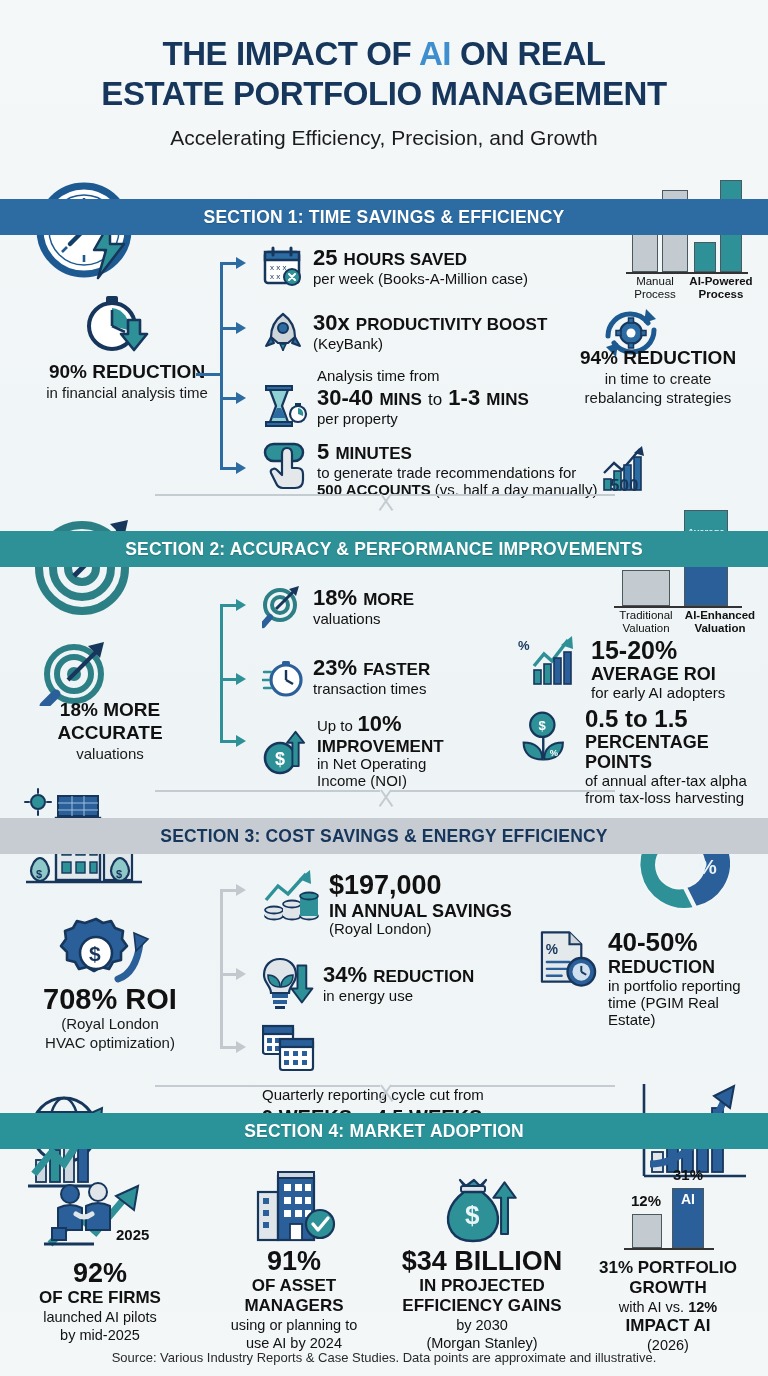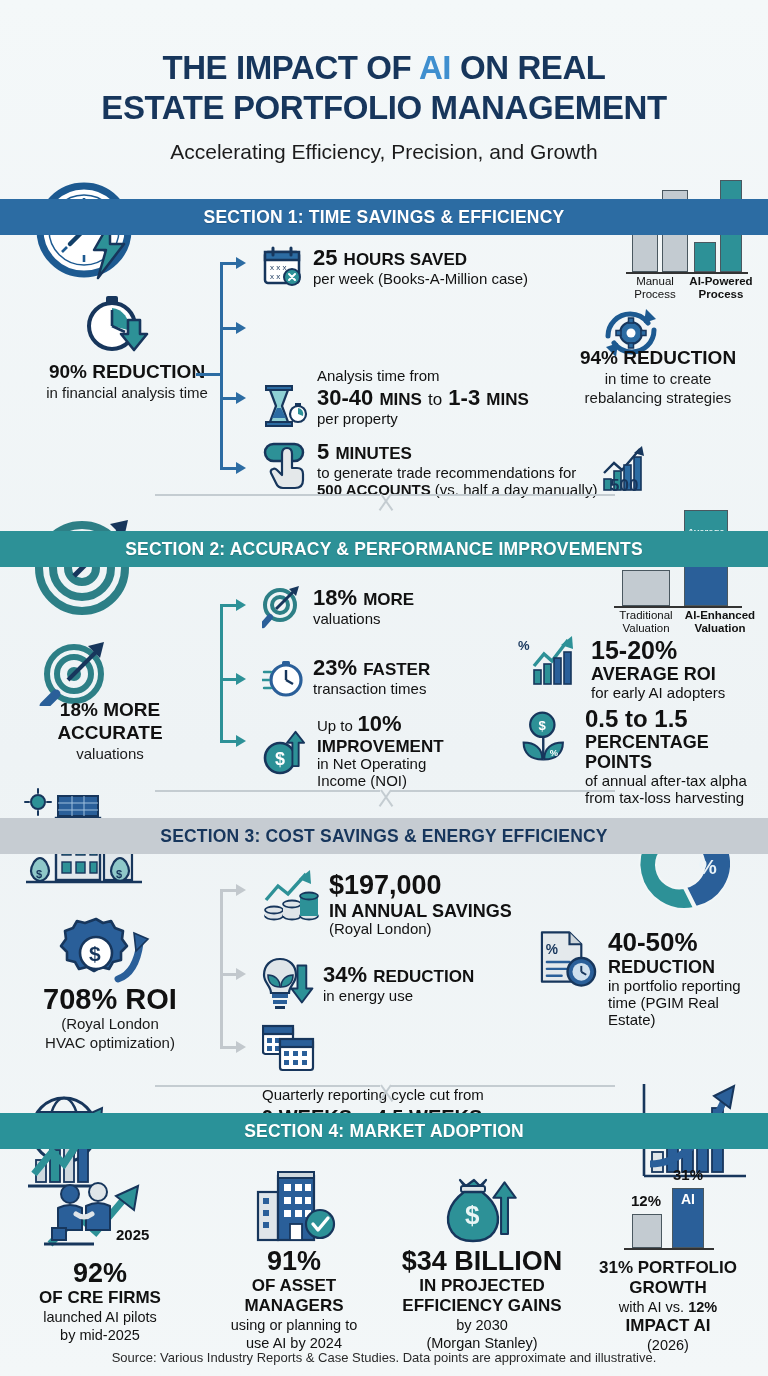--- a/index.html
+++ b/index.html
@@ -9,21 +9,21 @@
     font-family: "Liberation Sans", sans-serif;
     overflow: hidden;
   }
   #page {
     position: relative;
     width: 768px; height: 1376px;
     background: linear-gradient(180deg,#f4f8f9 0%, #eef3f5 55%, #f3f7f8 100%);
   }
 
   
-  .header { padding-top: 48px; text-align: center; }
+  .header { padding-top: 34px; text-align: center; }
   .title {
     font-size: 33px; line-height: 40px; font-weight: bold;
     letter-spacing: -0.4px; color: #17365c;
   }
   .title .ai { color: #3f8fcf; }
   .subtitle {
     margin-top: 12px; font-size: 21px; color: #1c1c1c; font-weight: normal;
   }
 
   
@@ -212,20 +212,33 @@
       <text x="8" y="33" font-size="8" fill="#17365c" font-family="Liberation Sans">x x</text>
       <circle cx="30" cy="31" r="8" fill="#2d9197" stroke="#17365c" stroke-width="2"></circle>
       <path d="M27 28 l6 6 M33 28 l-6 6" stroke="#fff" stroke-width="2" stroke-linecap="round"></path>
     </svg>
     <div class="row-text">
       <div class="lead"><span>25</span> <span class="cap">HOURS SAVED</span></div>
       <div class="small">per week (Books-A-Million case)</div>
     </div>
   </div>
 
+  <div class="row-item abs" style="left:262px; top:311px;">
+    <svg width="42" height="42" viewBox="0 0 42 42">
+      <path d="M21 3 c8 6 12 15 12 23 l-7 6 h-10 l-7 -6 c0 -8 4 -17 12 -23 z" fill="#cfd6db" stroke="#17365c" stroke-width="2.2"></path>
+      <circle cx="21" cy="17" r="5" fill="#2c6ca3" stroke="#17365c" stroke-width="2"></circle>
+      <path d="M9 26 l-5 9 l8 -3 z" fill="#2c6ca3" stroke="#17365c" stroke-width="2" stroke-linejoin="round"></path>
+      <path d="M33 26 l5 9 l-8 -3 z" fill="#2c6ca3" stroke="#17365c" stroke-width="2" stroke-linejoin="round"></path>
+      <path d="M18 33 q3 6 3 7 q0 -1 3 -7 z" fill="#2d9197" stroke="#17365c" stroke-width="1.6"></path>
+    </svg>
+    <div class="row-text">
+      <div class="lead"><span>30x</span> <span class="cap">PRODUCTIVITY BOOST</span></div>
+      <div class="small">(KeyBank)</div>
+    </div>
+  </div>
 
   <div class="row-item abs" style="left:262px; top:368px;">
     <svg width="46" height="50" viewBox="0 0 46 50" style="margin-top:14px">
       <rect x="4" y="4" width="26" height="4" fill="#2c6ca3" stroke="#17365c" stroke-width="2"></rect>
       <rect x="4" y="40" width="26" height="4" fill="#2c6ca3" stroke="#17365c" stroke-width="2"></rect>
       <path d="M8 8 L26 8 L20 24 L26 40 L8 40 L14 24 Z" fill="#8ed0d4" stroke="#17365c" stroke-width="2.2" stroke-linejoin="round"></path>
       <path d="M10 36 L24 36 L19 26 L15 26 Z" fill="#2c6ca3"></path>
       <circle cx="36" cy="32" r="8" fill="#fff" stroke="#17365c" stroke-width="2.2"></circle>
       <rect x="33" y="21" width="6" height="4" fill="#17365c"></rect>
       <path d="M36 32 L36 26 A6 6 0 0 1 41 34 Z" fill="#2d9197"></path>

